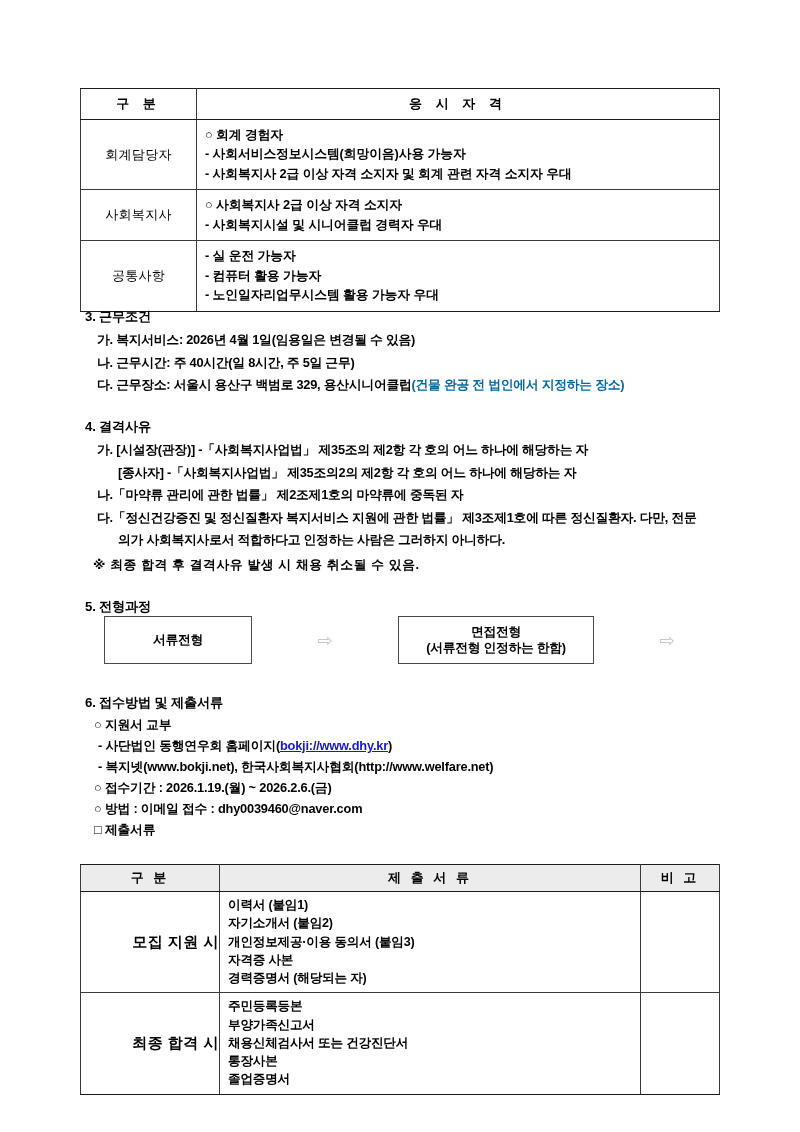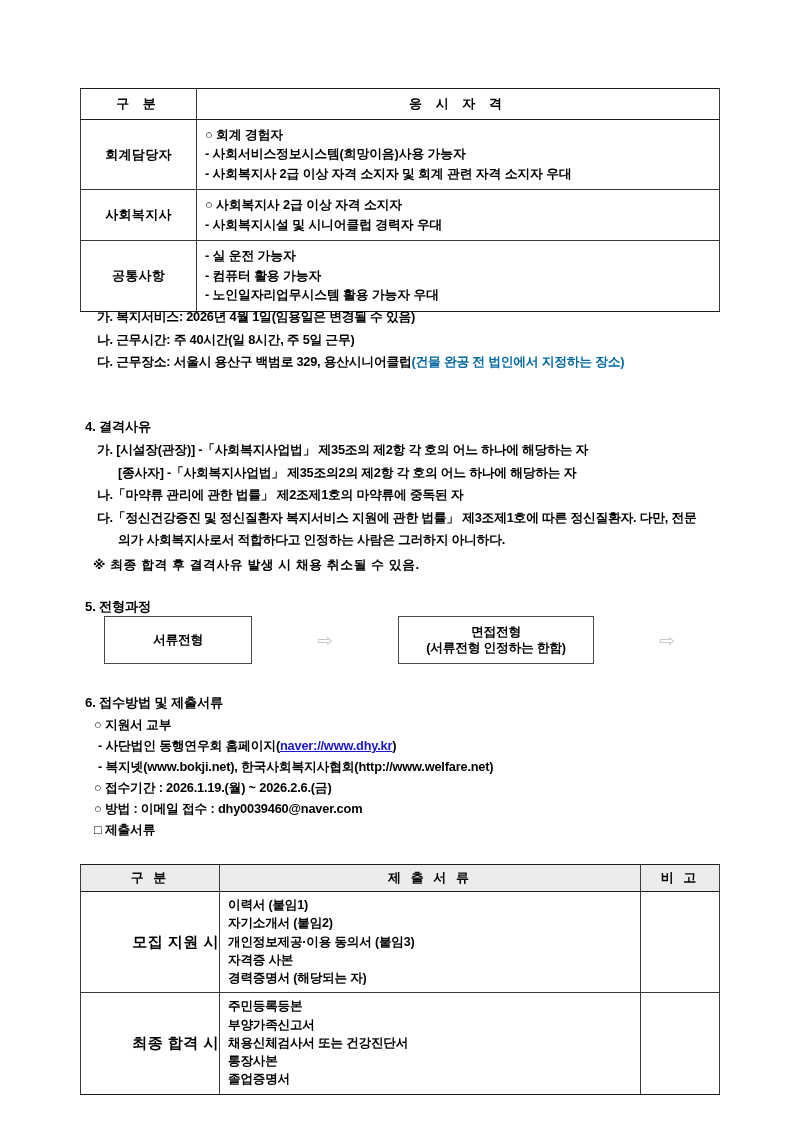--- a/index.html
+++ b/index.html
@@ -47,21 +47,21 @@
     text-align: center;
     height: 30px;
     font-weight: bold;
     font-size: 13px;
     letter-spacing: 5px;
     border-bottom: 1.8px solid #1c1c1c;
     border-top: 1.6px solid #1c1c1c;
   }
   #qual-table .cat {
     text-align: center;
-    font-weight: bold;
+    font-weight: normal;
     font-size: 13px;
     width: 115px;
     letter-spacing: 0.3px;
   }
   #qual-table .detail {
     padding: 5px 0 6px 8px;
     line-height: 1.52;
     font-size: 12.8px;
     font-weight: bold;
     letter-spacing: -0.1px;
@@ -208,20 +208,21 @@
         <td class="detail outer-bottom">
           <div> -  실 운전 가능자</div>
           <div> -  컴퓨터 활용 가능자</div>
           <div> -  노인일자리업무시스템 활용 가능자 우대</div>
         </td>
       </tr>
     </tbody>
   </table>
 
   <div class="section" style="top:308px;">
+    <div class="sec-head">3. 근무조건</div>
     <div class="item">가. 복지서비스: 2026년 4월 1일(임용일은 변경될 수 있음)</div>
     <div class="item">나. 근무시간: 주 40시간(일 8시간, 주 5일 근무)</div>
     <div class="item"><span>다. 근무장소: 서울시 용산구 백범로 329, 용산시니어클럽</span><span class="blue">(건물 완공 전 법인에서 지정하는 장소)</span></div>
   </div>
 
   <div class="section" style="top:418px;">
     <div class="sec-head">4. 결격사유</div>
     <div class="item">가. [시설장(관장)] -「사회복지사업법」 제35조의 제2항 각 호의 어느 하나에 해당하는 자</div>
     <div class="item cont">[종사자] -「사회복지사업법」 제35조의2의 제2항 각 호의 어느 하나에 해당하는 자</div>
     <div class="item">나.「마약류 관리에 관한 법률」 제2조제1호의 마약류에 중독된 자</div>
@@ -241,21 +242,21 @@
     <div class="flow-box b2">
       <div>면접전형</div>
       <div>(서류전형 인정하는 한함)</div>
     </div>
     <div class="flow-arrow">⇨</div>
   </div>
 
   <div class="section" style="top:694px;">
     <div class="sec-head">6. 접수방법 및 제출서류</div>
     <div class="ci">○ 지원서 교부</div>
-    <div class="dash"><span> - 사단법인 동행연우회 홈페이지(</span><a class="link" href="#">naver://www.dhy.kr</a><span>)</span></div>
+    <div class="dash"><span> - 사단법인 동행연우회 홈페이지(</span><a class="link" href="#">bokji://www.dhy.kr</a><span>)</span></div>
     <div class="dash"> - 복지넷(www.bokji.net), 한국사회복지사협회(http://www.welfare.net)</div>
     <div class="ci">○ 접수기간 : 2026.1.19.(월) ~ 2026.2.6.(금)</div>
     <div class="ci">○ 방법 : 이메일 접수 : dhy0039460@naver.com</div>
     <div class="sq">□ 제출서류</div>
   </div>
 
   <table class="doc-table" id="docs-table">
     <tbody>
       <tr class="hdr">
         <td class="when">구 분</td>

